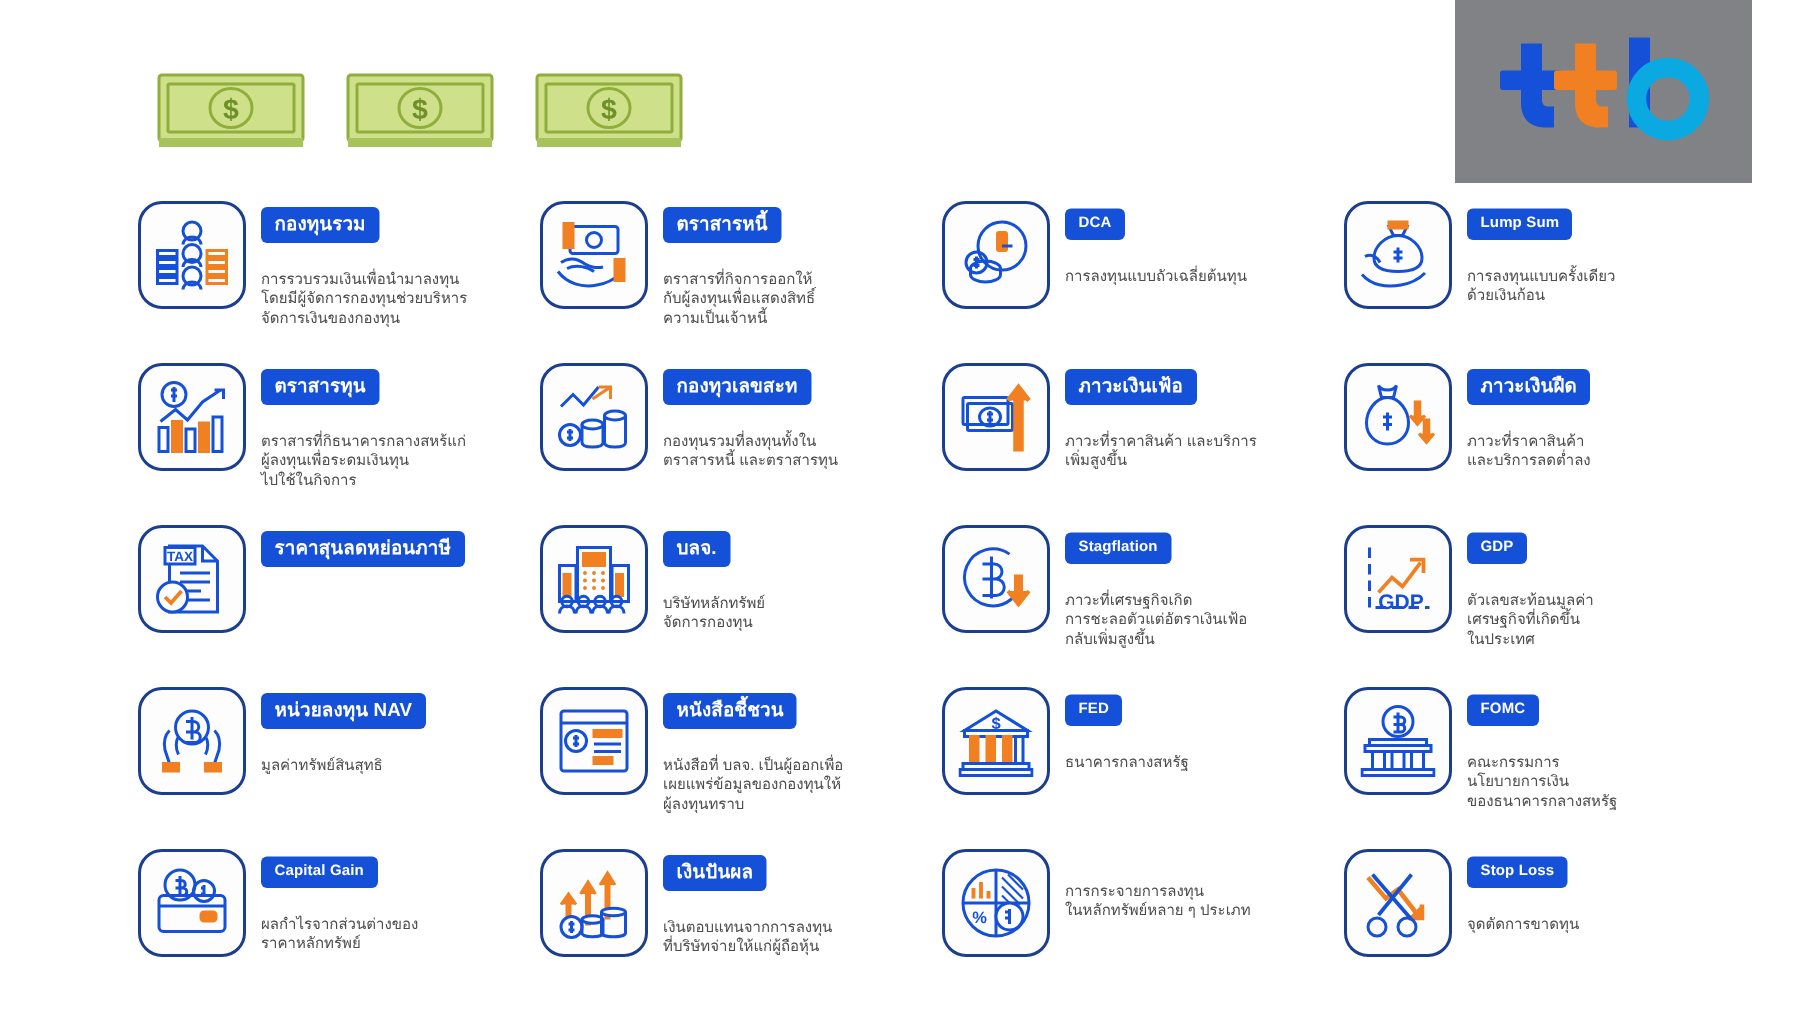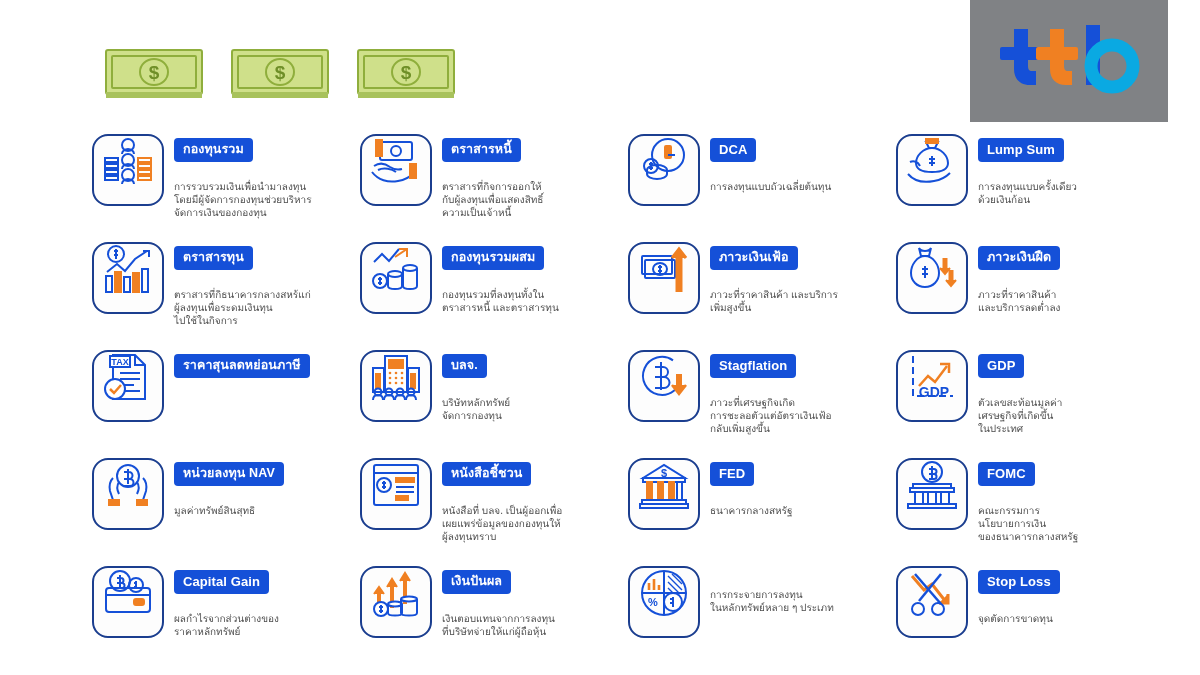--- a/index.html
+++ b/index.html
@@ -35,39 +35,39 @@
     row-gap: 0px; column-gap: 0px;
   }
   .card { display: flex; align-items: flex-start; gap: 10px; }
 
   .icon-tile {
     flex: 0 0 auto;
     width: 72px; height: 72px;
     border: 2px solid #1b3e8f;
     border-radius: 16px;
     background: #fdfdfd;
-    display: flex; justify-content: center;
+    display: flex; align-items: center; justify-content: center;
     position: relative;
   }
   .icon-tile svg { display: block; }
 
   .card-text { padding-top: 4px; min-width: 0; }
   .term {
     display: inline-block;
     background: #1550d8;
     color: #ffffff;
     font-size: 12.5px;
     font-weight: bold;
     line-height: 1;
     padding: 5px 9px 6px 9px;
     border-radius: 4px;
     white-space: nowrap;
     letter-spacing: .1px;
   }
-  .term.en { font-size: 13px; }
+  .term.en { font-size: 10px; }
   .desc {
     margin-top: 18px;
     color: #4c4c4c;
     font-size: 10px;
     line-height: 1.32;
     max-width: 180px;
     white-space: pre-line;
   }
   .card.wide .desc { max-width: 186px; }
 </style>
@@ -235,21 +235,21 @@
           <path d="M24 13l12-8" stroke="#f08022"></path>
           <circle cx="9" cy="37" r="7"></circle>
             <path d="M9 33v8M7 35h4M7 39h4"></path>
           <ellipse cx="24" cy="30" rx="7" ry="3"></ellipse>
             <path d="M17 30v12c0 2 3 3 7 3s7-1 7-3V30"></path>
           <ellipse cx="39" cy="24" rx="7" ry="3"></ellipse>
             <path d="M32 24v18c0 2 3 3 7 3s7-1 7-3V24"></path>
         </svg>
       </div>
       <div class="card-text">
-        <span class="term">กองทุนรวมผสม</span>
+        <span class="term">กองทุวเลขสะท</span>
         <div class="desc">กองทุนรวมที่ลงทุนทั้งใน
 ตราสารหนี้ และตราสารทุน</div>
       </div>
     </div>
 
     <div class="card">
       <div class="icon-tile">
         <svg width="50" height="50" viewBox="0 0 50 50" fill="none" stroke="#1550d8" stroke-width="2">
           <rect x="3" y="12" width="30" height="18" rx="1"></rect>
           <rect x="6" y="16" width="30" height="18" rx="1"></rect>

